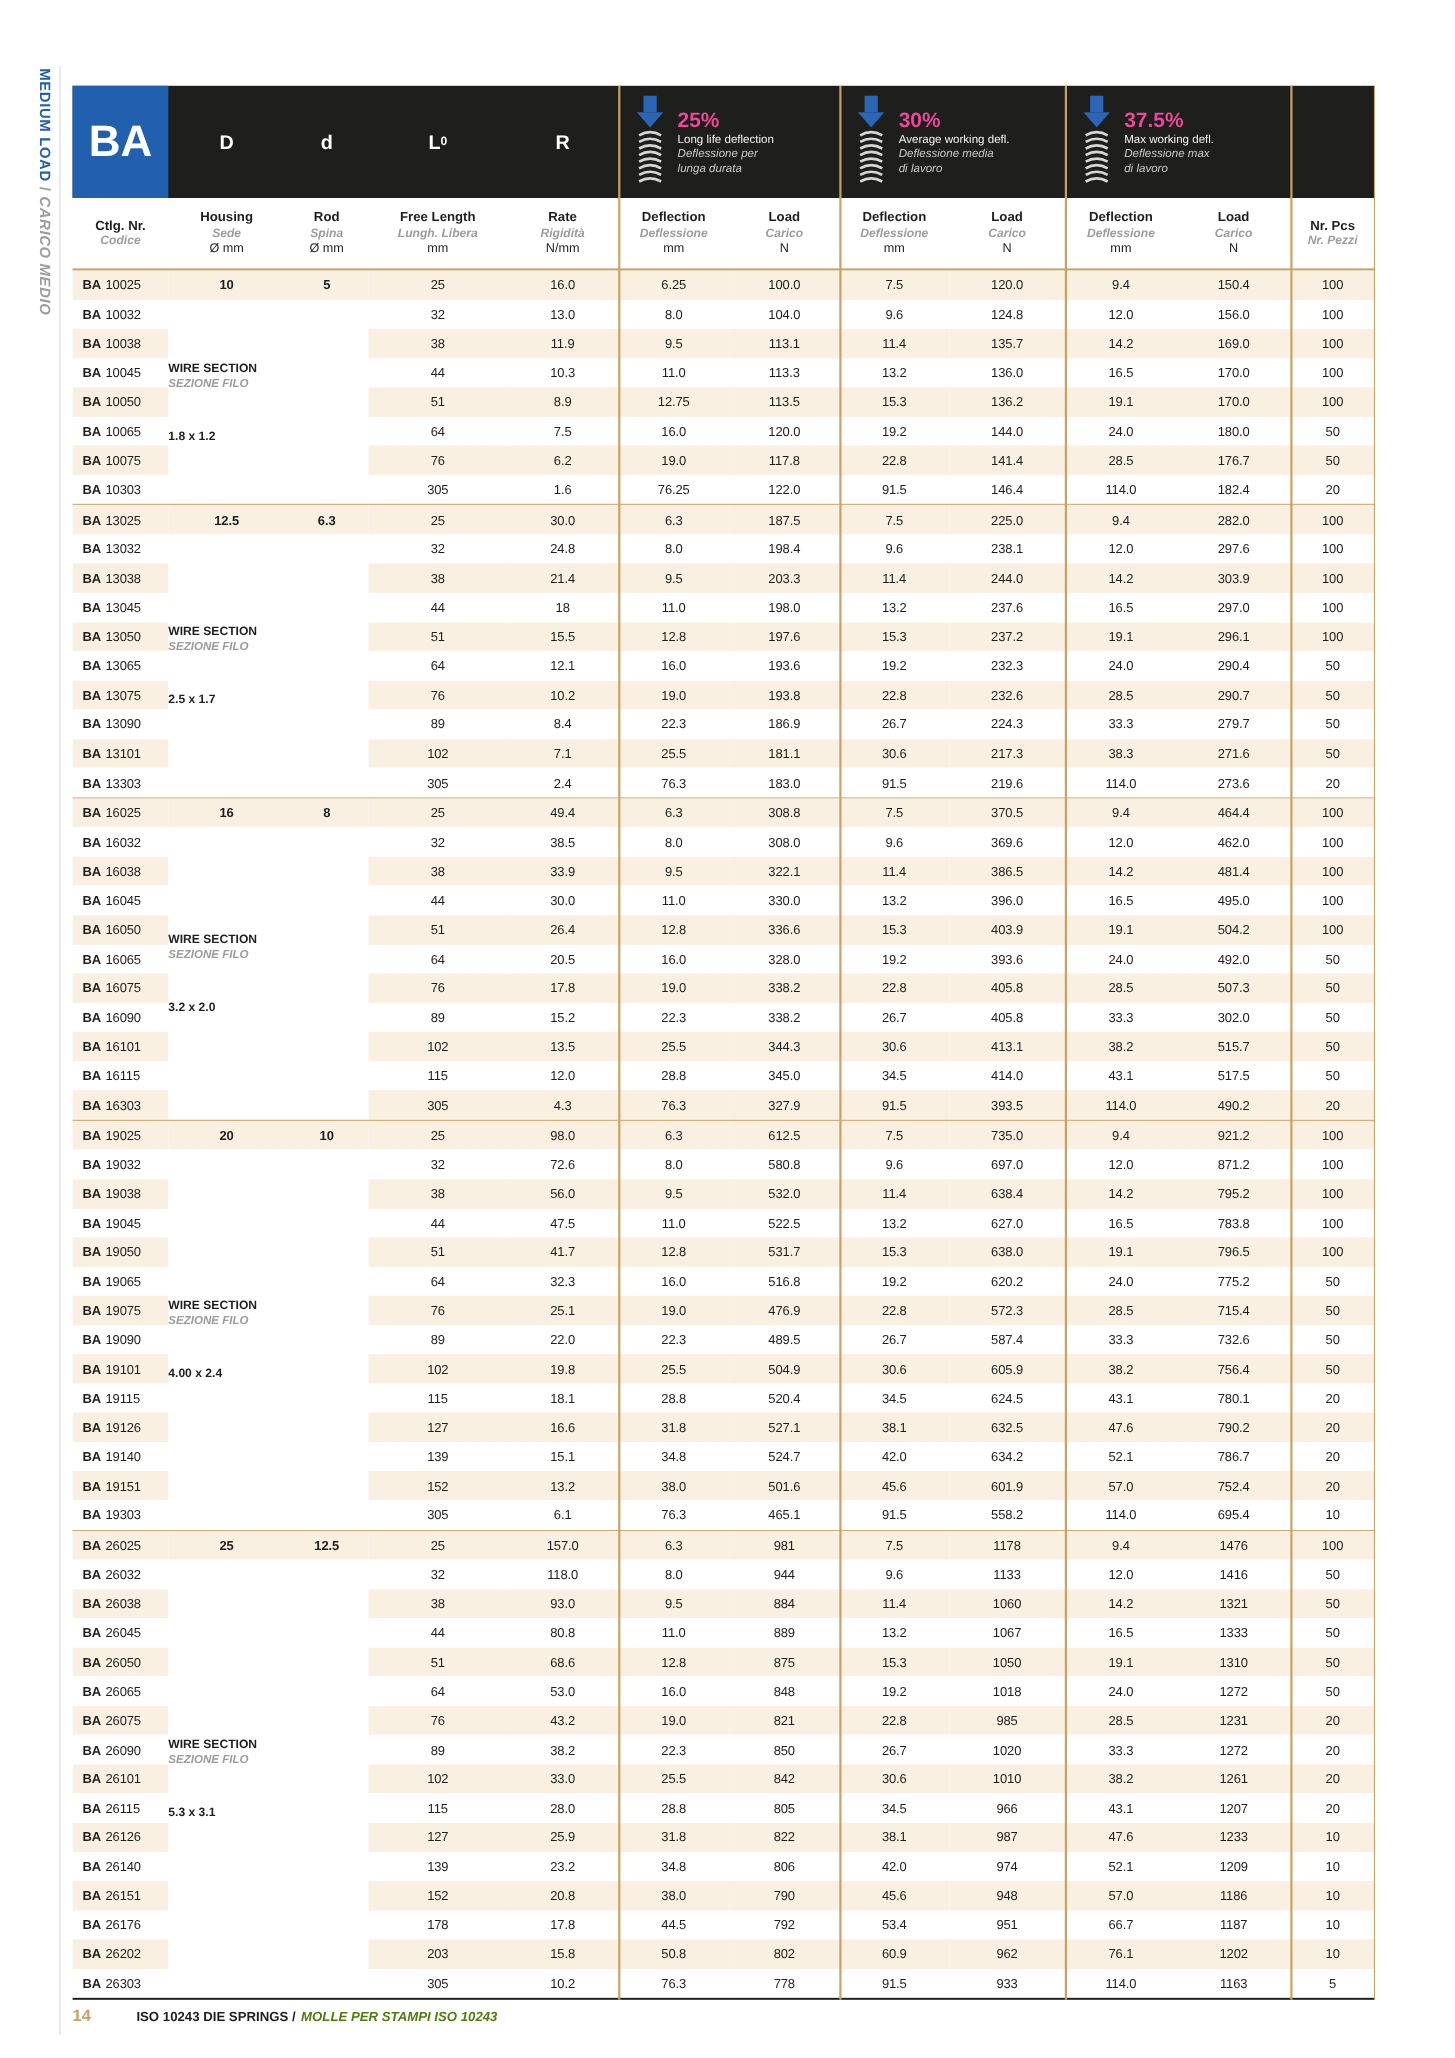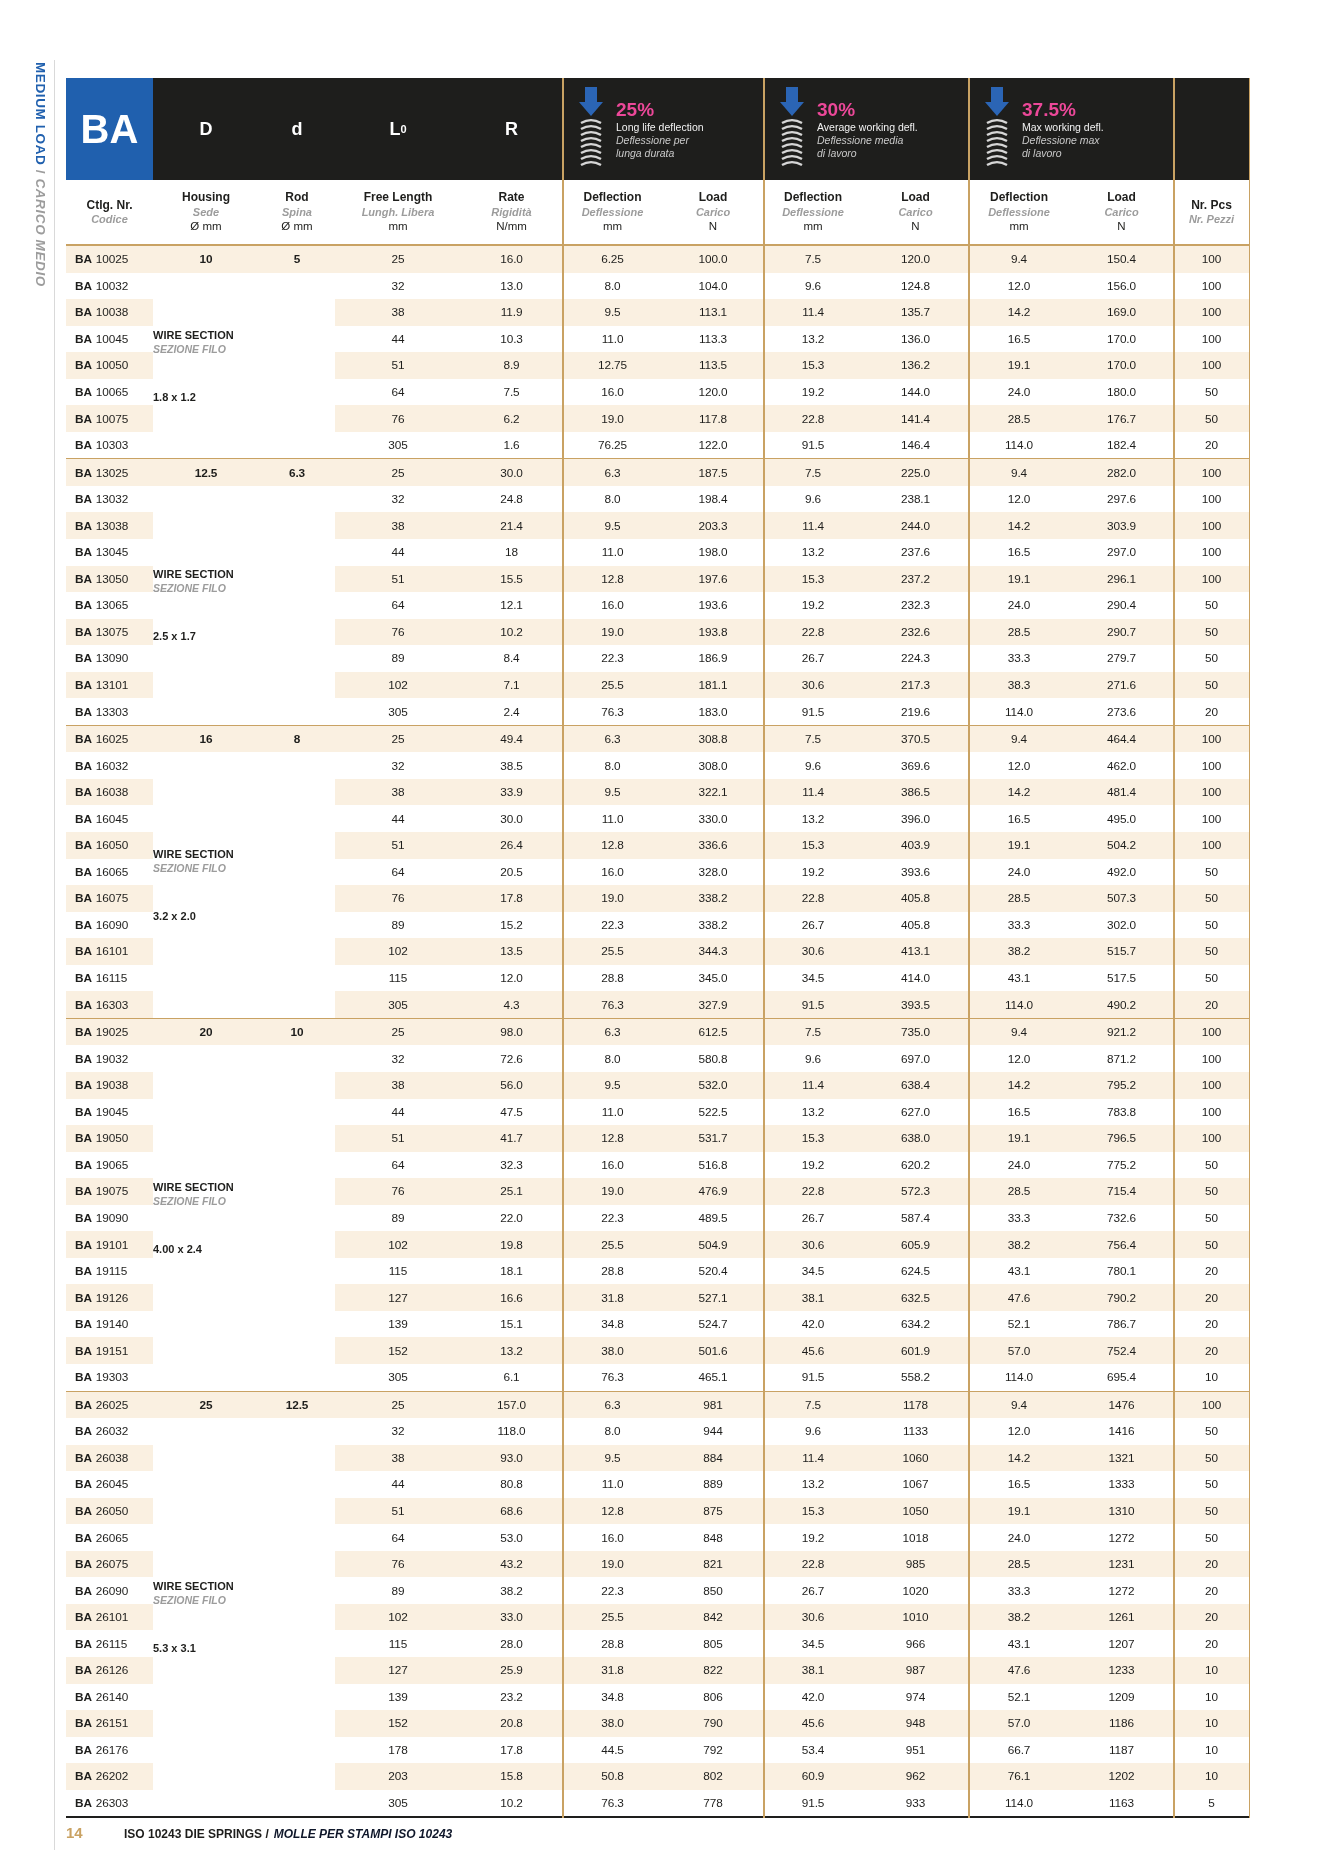--- a/index.html
+++ b/index.html
@@ -53,21 +53,21 @@
   .wire-label .w1{font-weight:bold;font-size:11px;color:#1e1e1c;}
   .wire-label .w2{font-style:italic;font-size:10.5px;color:#9c9c9c;font-weight:bold;}
   .wire-label .w3{font-weight:bold;font-size:11px;color:#1e1e1c;margin-top:34px;}
   #tbody{border-bottom:2.5px solid #1e1e1c;}
   
   .vline{position:absolute;top:78px;width:1.5px;height:1740px;background:#c9a263;}
   
   #footer{position:absolute;left:66px;top:1824px;display:flex;align-items:baseline;}
   #footer .pg{color:#c9a263;font-weight:bold;font-size:15px;width:58px;}
   #footer .f1{font-weight:bold;font-size:12px;color:#1e1e1c;margin-right:5px;}
-  #footer .f2{font-style:italic;font-weight:bold;font-size:12px;color:#0f172a;}
+  #footer .f2{font-style:italic;font-weight:bold;font-size:12px;color:#4d7c0f;}
 </style>
 </head>
 <body>
 
 <div id="page">
 
   <div class="side-rule"></div>
   <div class="side-label">
     <span class="en">MEDIUM LOAD</span><span class="sep"> / </span><span class="it">CARICO MEDIO</span>
   </div>

